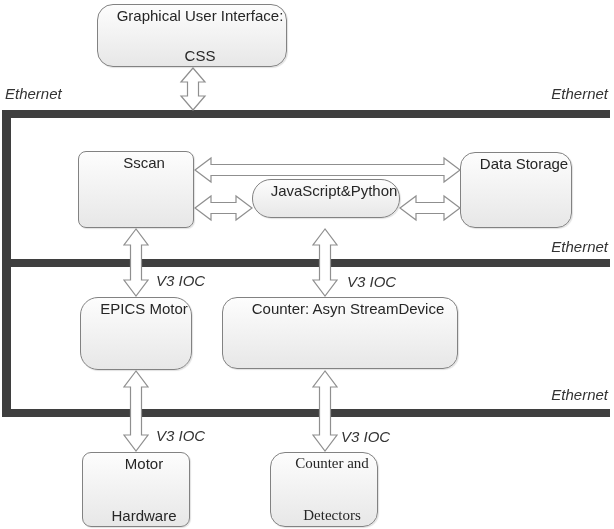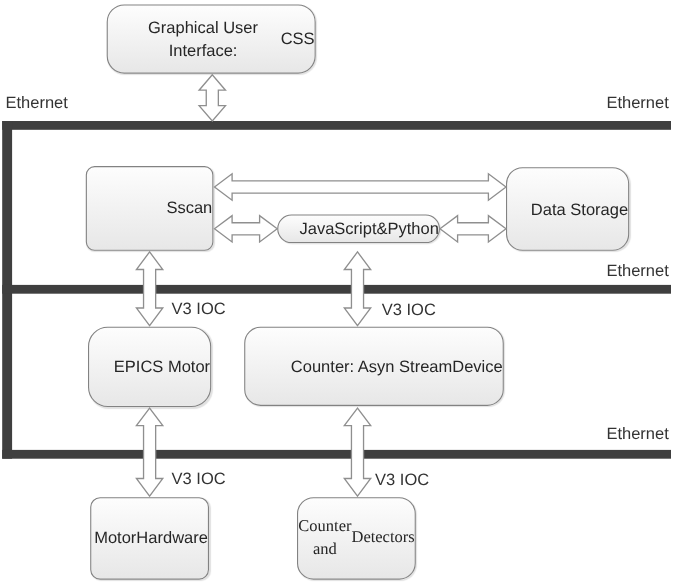--- a/index.html
+++ b/index.html
@@ -19,27 +19,27 @@
     color:var(--text);
     overflow:hidden;
   }
   .bus{position:absolute;background:var(--bus);}
   .node{
     position:absolute;
     box-sizing:border-box;
     border:1px solid var(--box-border);
     background:linear-gradient(to bottom,var(--box-fill-top),var(--box-fill-bottom));
     box-shadow:1px 1px 1px rgba(0,0,0,0.12);
-    display:flex;flex-direction:row;align-items:center;justify-content:flex-end;
+    display:flex;flex-direction:column;align-items:center;justify-content:space-between;
     text-align:center;
     font-size:15px;line-height:21px;
     color:var(--text);
     padding-left:16px;
   }
-  .lbl{position:absolute;font-size:15px;line-height:16px;white-space:nowrap;color:#333;}
+  .lbl{position:absolute;font-size:15px;line-height:16px;white-space:nowrap;color:#333;font-style:italic;}
   .lbl.right{text-align:right;}
   svg.arrows{position:absolute;left:0;top:0;pointer-events:none;}
   svg.arrows path{fill:#ffffff;stroke:var(--arrow-stroke);stroke-width:1.2;stroke-linejoin:miter;}
 </style>
 </head>
 <body>
 
 <div class="canvas">
 
   <div class="bus" style="left:2px;top:110px;width:608px;height:8px;"></div>
@@ -54,21 +54,21 @@
 
   <div class="node" style="left:97px;top:4px;width:190px;height:63px;border-radius:16px;">
     <span>Graphical User Interface:</span>
     <span>CSS</span>
   </div>
 
   <div class="node" style="left:78px;top:151px;width:116px;height:77px;border-radius:8px;">
     <span>Sscan</span>
   </div>
 
-  <div class="node" style="left:252px;top:195px;width:148px;height:26px;border-radius:19px;">
+  <div class="node" style="left:252px;top:179px;width:148px;height:39px;border-radius:19px;">
     <span>JavaScript&amp;Python</span>
   </div>
 
   <div class="node" style="left:460px;top:152px;width:112px;height:76px;border-radius:15px;">
     <span>Data Storage</span>
   </div>
 
   <div class="node" style="left:80px;top:297px;width:112px;height:73px;border-radius:18px;">
     <span>EPICS Motor</span>
   </div>

